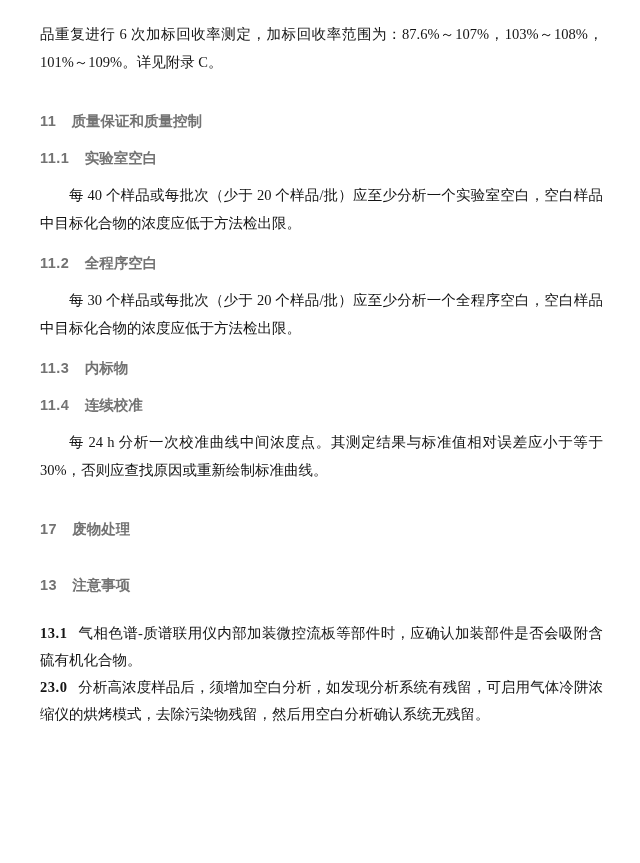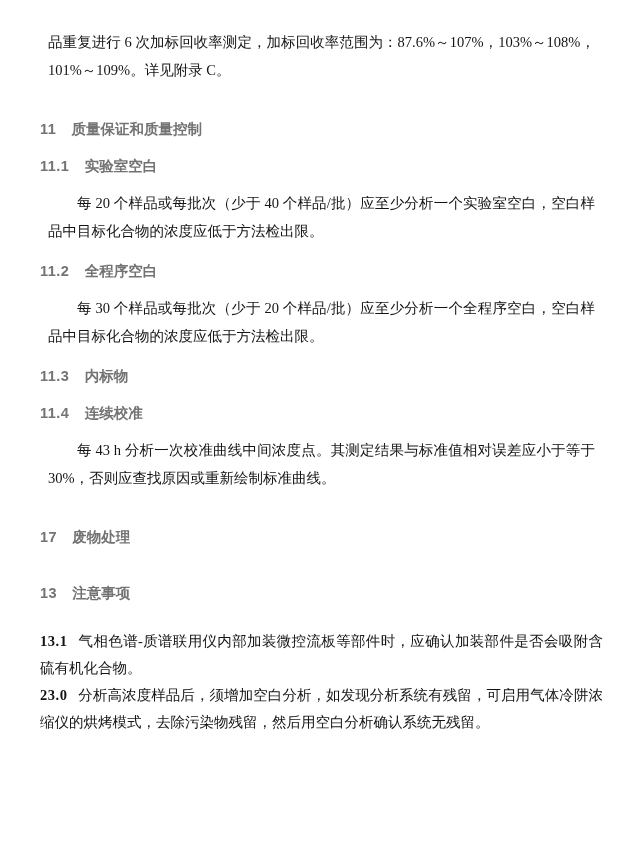--- a/index.html
+++ b/index.html
@@ -13,21 +13,21 @@
     min-height: 863px;
     box-sizing: border-box;
     background: #ffffff;
     padding: 20px 37px 24px 40px;
     font-family: "Liberation Serif", "DejaVu Serif", serif;
     font-size: 14.5px;
     color: #141414;
     overflow: hidden;
   }
   .body-text {
-    margin: 8px;
+    margin: 0;
     line-height: 28px;
     text-align: justify;
   }
   .indent {
     text-indent: 2em;
   }
   .para {
     margin-top: 12px;
   }
   .heading-l1, .heading-l2 {
@@ -64,32 +64,32 @@
 <body>
 
 <div class="page">
 
   <p class="body-text">品重复进行 6 次加标回收率测定，加标回收率范围为：87.6%～107%，103%～108%，101%～109%。详见附录 C。</p>
 
   <h2 class="heading-l1"><span class="heading-num">11</span><span>质量保证和质量控制</span></h2>
 
   <h3 class="heading-l2"><span class="heading-num">11.1</span><span>实验室空白</span></h3>
 
-  <p class="body-text indent para">每 20 个样品或每批次（少于 40 个样品/批）应至少分析一个实验室空白，空白样品中目标化合物的浓度应低于方法检出限。</p>
+  <p class="body-text indent para">每 40 个样品或每批次（少于 20 个样品/批）应至少分析一个实验室空白，空白样品中目标化合物的浓度应低于方法检出限。</p>
 
   <h3 class="heading-l2"><span class="heading-num">11.2</span><span>全程序空白</span></h3>
 
   <p class="body-text indent para">每 30 个样品或每批次（少于 20 个样品/批）应至少分析一个全程序空白，空白样品中目标化合物的浓度应低于方法检出限。</p>
 
   <h3 class="heading-l2"><span class="heading-num">11.3</span><span>内标物</span></h3>
 
 
   <h3 class="heading-l2"><span class="heading-num">11.4</span><span>连续校准</span></h3>
 
-  <p class="body-text indent para">每 43 h 分析一次校准曲线中间浓度点。其测定结果与标准值相对误差应小于等于 30%，否则应查找原因或重新绘制标准曲线。</p>
+  <p class="body-text indent para">每 24 h 分析一次校准曲线中间浓度点。其测定结果与标准值相对误差应小于等于 30%，否则应查找原因或重新绘制标准曲线。</p>
 
   <h2 class="heading-l1"><span class="heading-num">17</span><span>废物处理</span></h2>
 
 
   <h2 class="heading-l1"><span class="heading-num">13</span><span>注意事项</span></h2>
 
   <div class="clauses">
 
     <p class="clause"><span class="clause-num">13.1</span><span>气相色谱-质谱联用仪内部加装微控流板等部件时，应确认加装部件是否会吸附含硫有机化合物。</span></p>
 

